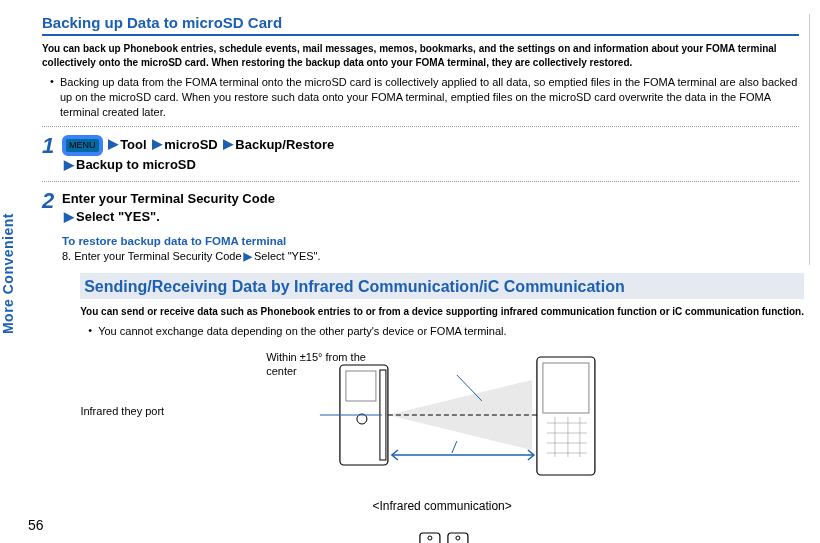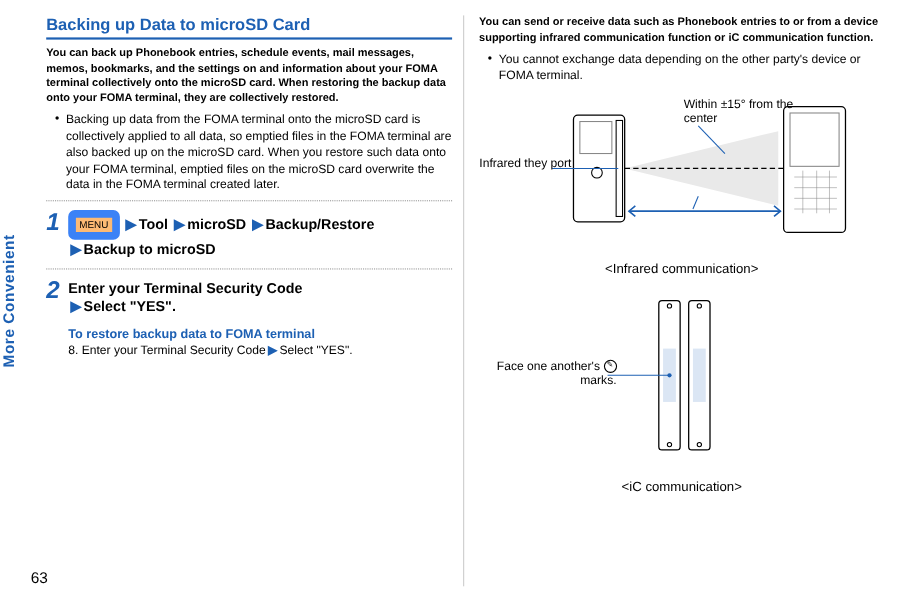--- a/index.html
+++ b/index.html
@@ -32,23 +32,24 @@
     writing-mode: vertical-rl;
     transform: rotate(180deg);
     color: #1d60b3;
     font-weight: bold;
     font-size: 14px;
     text-align: center;
     letter-spacing: 0.5px;
   }
   .columns {
     display: flex;
-    flex-direction: row;
+    flex-direction: column;
     flex: 1;
     gap: 8px;
+    align-items: flex-end;
   }
   .col {
     flex: 1;
     min-width: 0;
     padding: 0 6px;
   }
   .col-left { border-right: 1px solid #ccc; padding-right:10px;}
   .section-title {
     color: #1d60b3;
     font-weight: bold;
@@ -83,27 +84,27 @@
     font-size:22px;
     font-style:italic;
     width:20px;
     flex-shrink:0;
     line-height:1;
   }
   .step-body { flex:1; font-weight:bold; font-size:13px; line-height:1.35;}
   .arrow { color:#1d60b3; font-weight:bold; padding:0 2px;}
   .menu-key {
     display:inline-block;
-    border:7px solid #3b82f6;
+    border:4px solid #3b82f6;
     border-radius:6px;
     font-size:9px;
     padding:0 3px;
     line-height:13px;
     vertical-align:middle;
-    background:#fdba74;
+    background:#0369a1;
     font-weight:normal;
   }
   .restore-title {
     color:#1d60b3;
     font-weight:bold;
     font-size:11.5px;
     margin: 10px 0 2px 20px;
   }
   .small-steps { margin-left:20px; font-size:11px; line-height:1.4;}
   .caption { text-align:center; font-size:12px; margin:4px 0 10px 0;}
@@ -170,20 +171,21 @@
 
       <div class="small-steps">
         <div>
           <span>8. Enter your Terminal Security Code</span><span class="arrow">▶</span><span>Select "YES".</span>
         </div>
       </div>
 
     </div>
 
     <div class="col">
+      <div class="section-title shaded">Sending/Receiving Data by Infrared Communication/iC Communication</div>
 
       <div class="intro-bold">You can send or receive data such as Phonebook entries to or from a device supporting infrared communication function or iC communication function.</div>
 
       <div class="bullet">
         <div class="bullet-row">
           <div class="bullet-dot">•</div>
           <div class="bullet-text">You cannot exchange data depending on the other party's device or FOMA terminal.</div>
         </div>
       </div>
 
@@ -246,13 +248,13 @@
           <span>Face one another's </span><span class="fc-mark">✎</span><span> marks.</span>
         </div>
       </div>
       <div class="caption">&lt;iC communication&gt;</div>
     </div>
 
   </div>
 
 </div>
 
-<div class="page-num">63</div>
+<div class="page-num">56</div>
 
 </body></html>

